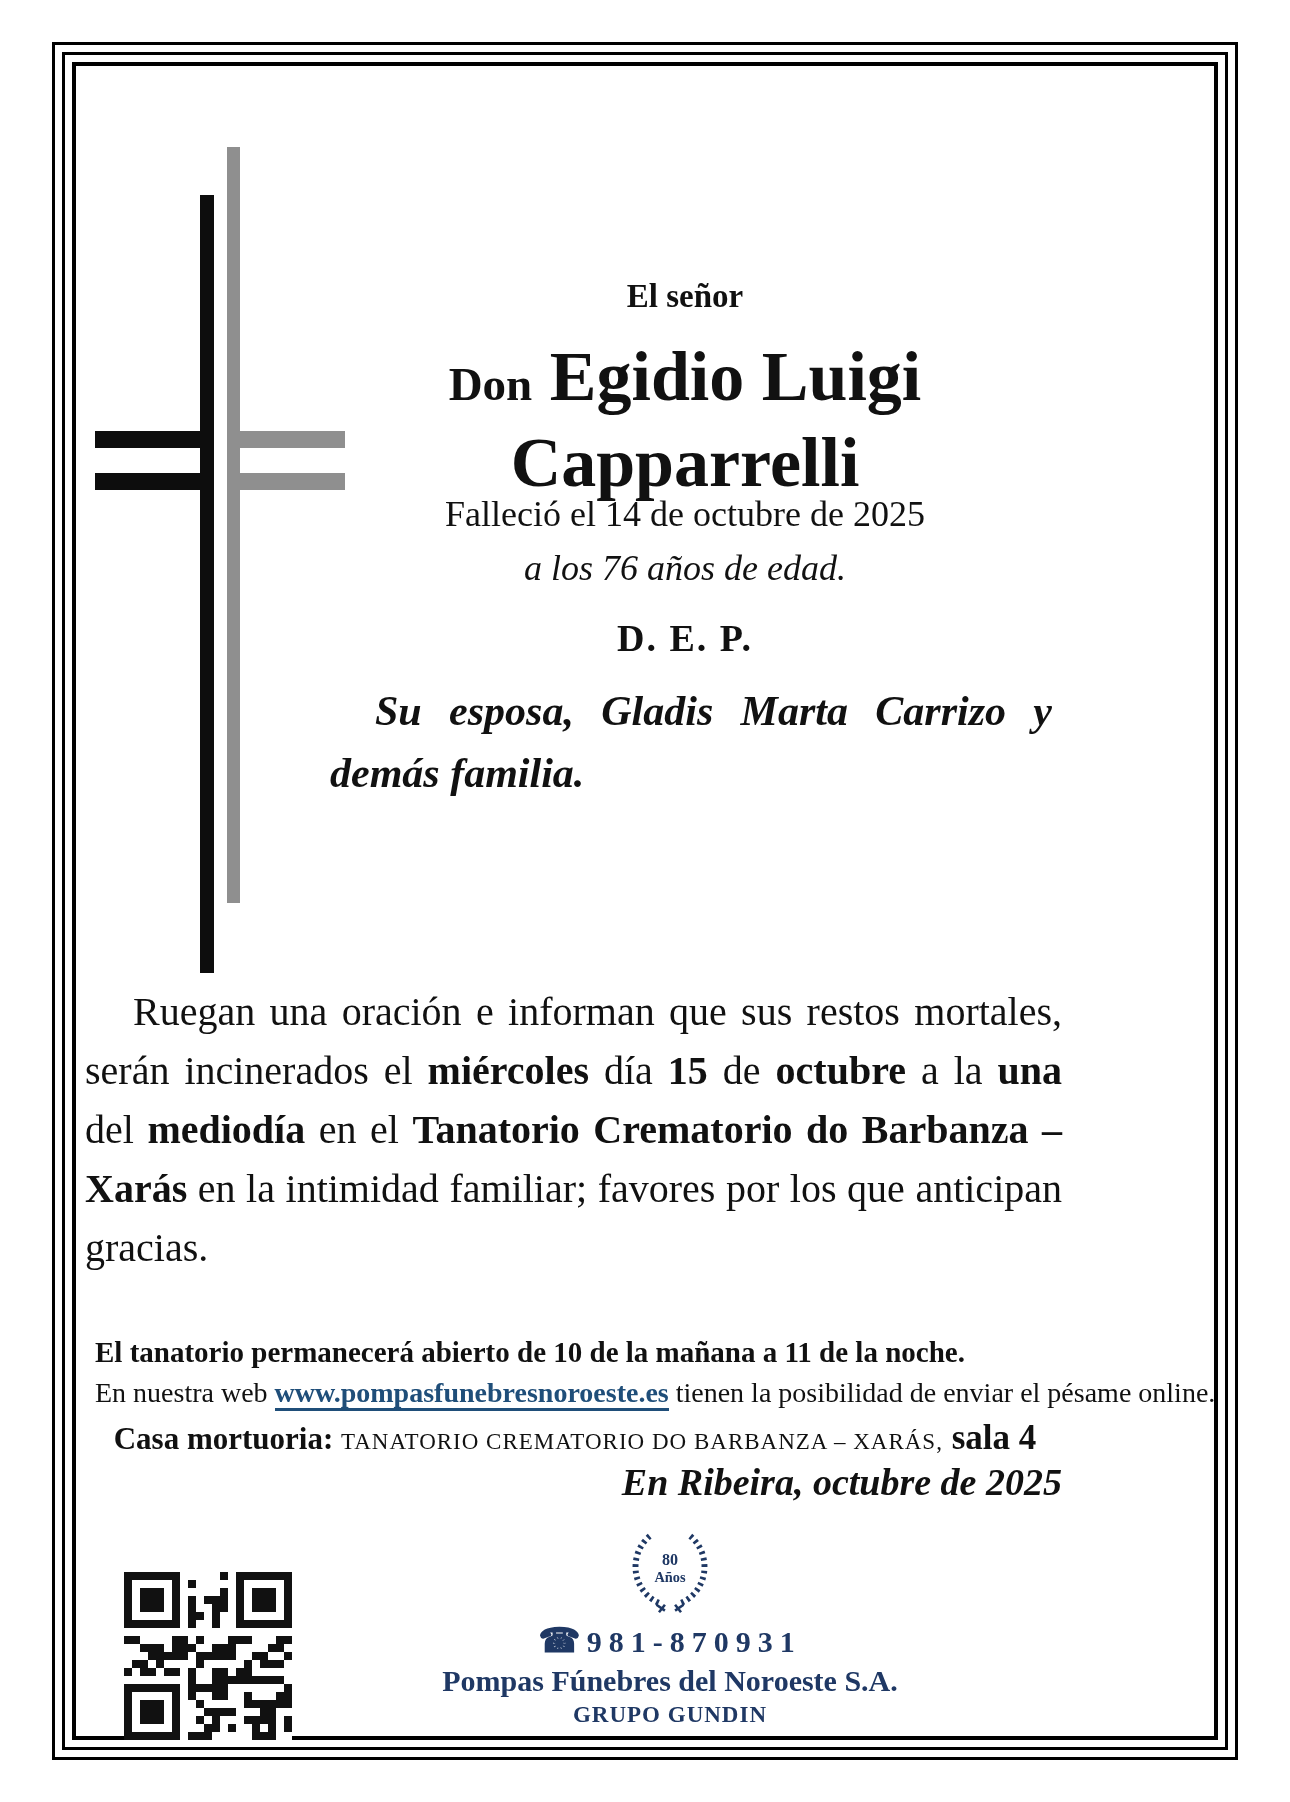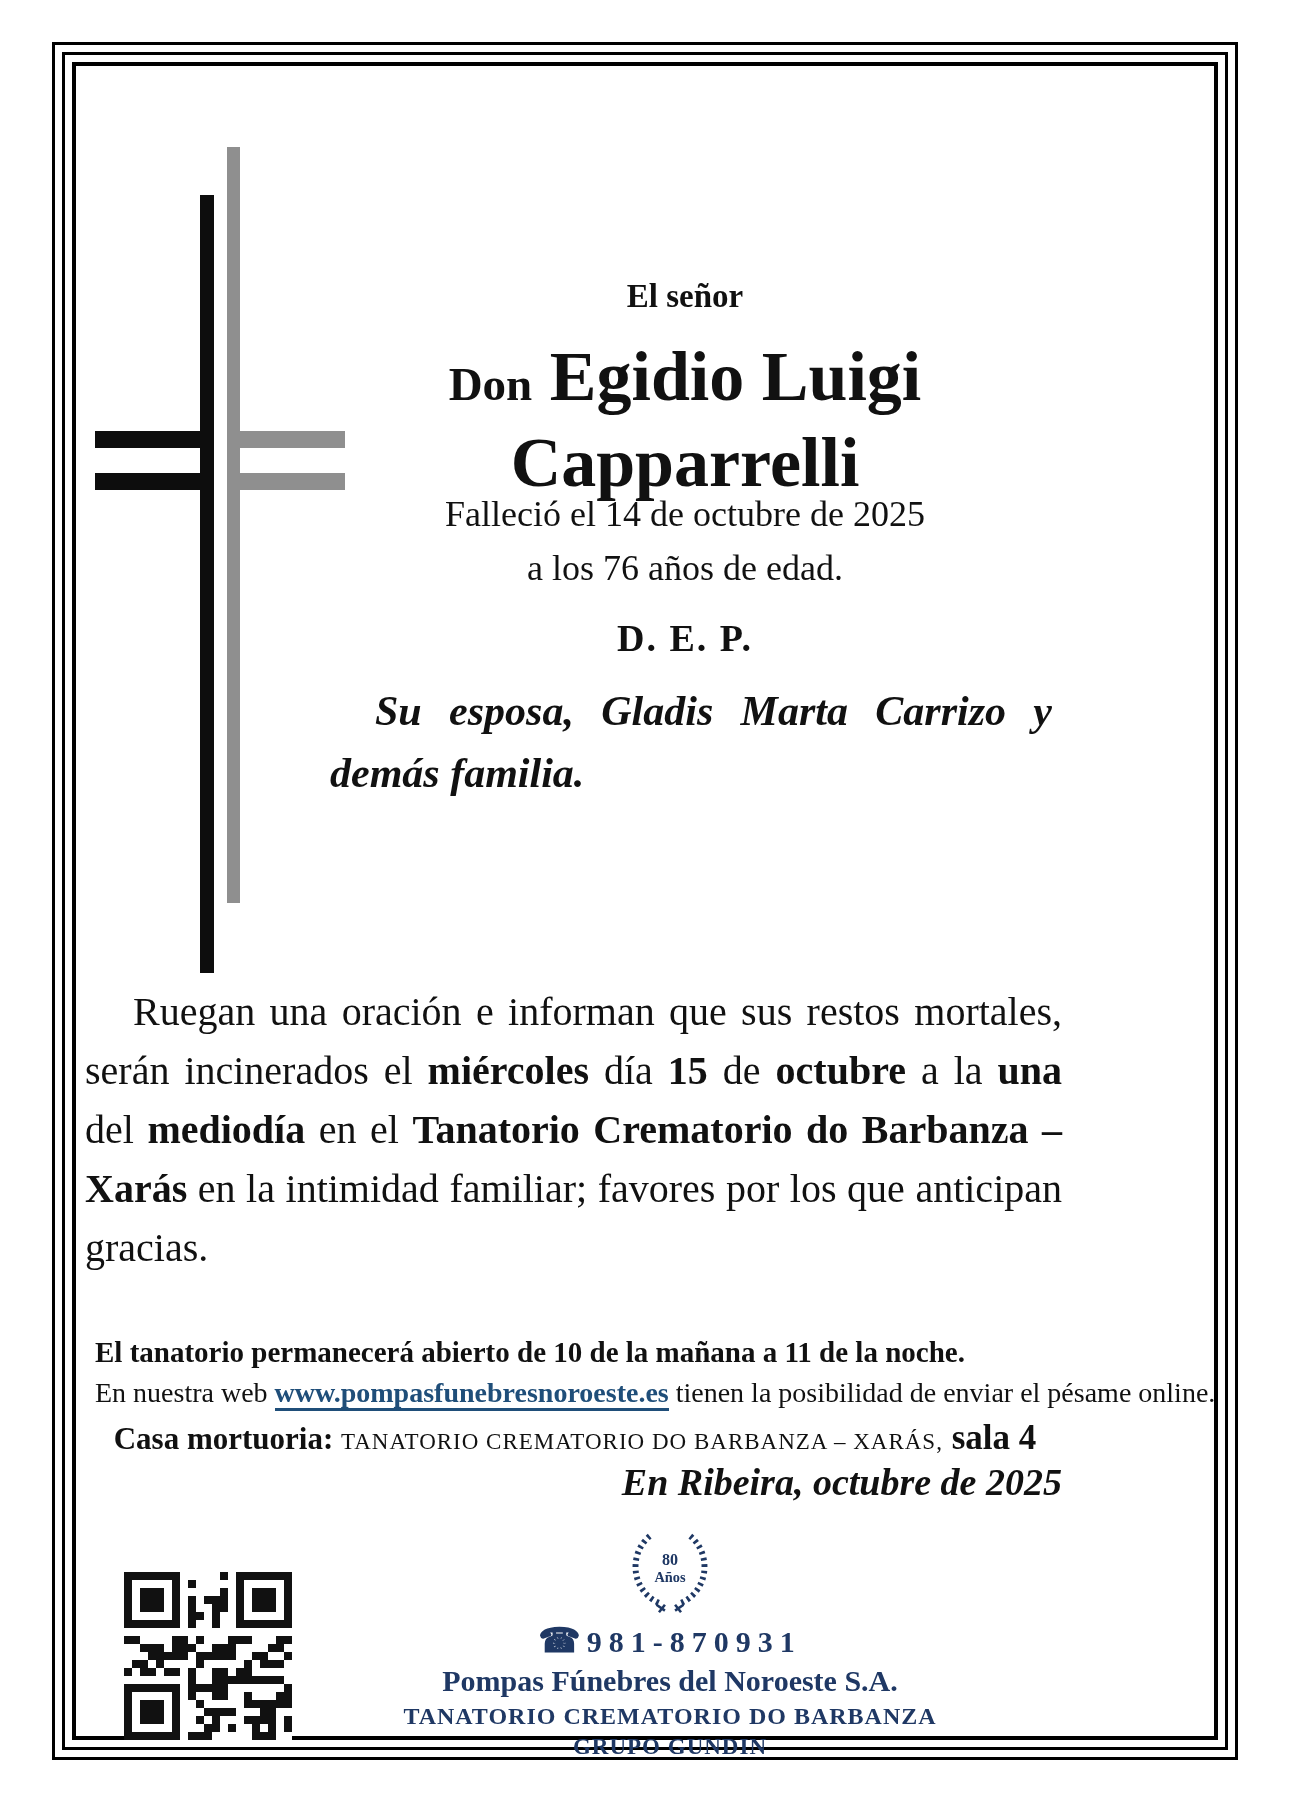--- a/index.html
+++ b/index.html
@@ -29,21 +29,21 @@
   .gh2{left:227px;top:473px;width:118px;height:17px;}
 
   .abs{position:absolute;}
   .head{left:305px;width:760px;text-align:center;}
   .intro{top:278px;font-size:33px;font-weight:bold;}
   .nameline{font-weight:bold;line-height:1.1;}
   .name1{top:338px;font-size:70px;}
   .name1 .honorific{font-size:47px;}
   .name2{top:424px;font-size:70px;}
   .death1{top:493px;font-size:36px;}
-  .death2{top:547px;font-size:36px;}
+  .death2{top:547px;font-size:36px;font-style:italic;}
   .dep{top:616px;font-size:38px;font-weight:bold;letter-spacing:2px;}
 
   .family{
     left:330px;top:680px;width:722px;
     font-size:42px;font-weight:bold;font-style:italic;
     line-height:62px;text-align:justify;text-indent:45px;
   }
   .bodypar{
     left:85px;top:982px;width:977px;
     font-size:40px;line-height:59px;
@@ -261,16 +261,15 @@
         <path d="M44 93 l10 7 M54 93 l-7 9" fill="none" stroke="#1f3864" stroke-width="3"></path>
         <path d="M76 93 l-10 7 M66 93 l7 9" fill="none" stroke="#1f3864" stroke-width="3"></path>
         <text x="60" y="46" text-anchor="middle" font-size="19" font-weight="bold" fill="#1f3864" font-family="Liberation Serif, serif">80</text>
         <text x="60" y="66" text-anchor="middle" font-size="17" font-weight="bold" fill="#1f3864" font-family="Liberation Serif, serif">Años</text>
       </svg>
     </div>
     <div class="phoneline">
       <span class="glyph">☎</span><span class="phonenum">981-870931</span>
     </div>
     <div class="company">Pompas Fúnebres del Noroeste S.A.</div>
-    <div class="facility">TANATORIO CREMATORIO DO BARBANZA</div>
     <div class="group">GRUPO GUNDIN</div>
   </div>
 </div>
 
 </body></html>

